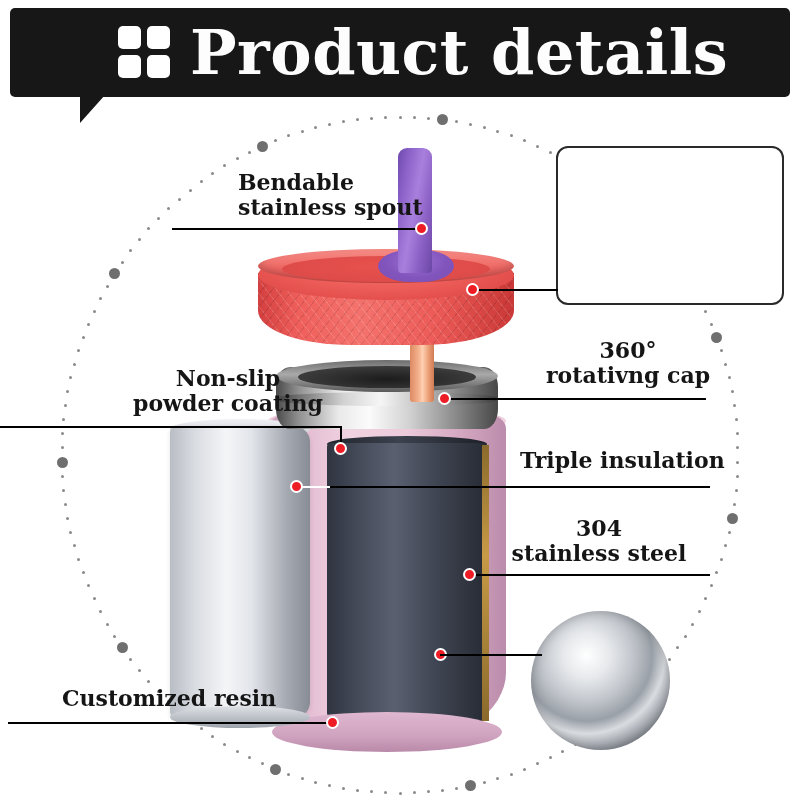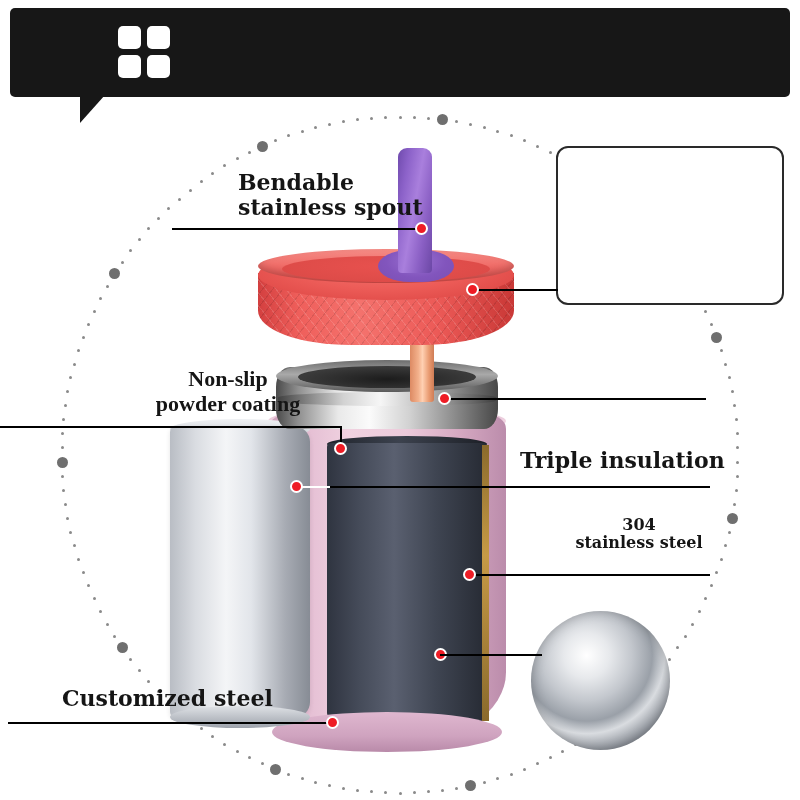--- a/index.html
+++ b/index.html
@@ -427,50 +427,53 @@
   </div>
 
   <div class="banner"></div>
   <div class="banner-tail"></div>
   <div class="grid-icon">
     <i></i>
     <i></i>
     <i></i>
     <i></i>
   </div>
+  <div class="banner-title">Product details</div>
 
   <div class="label" style="left:238px;top:170px;width:200px;font-size:22px;text-align:left;">Bendable
 stainless spout</div>
   <div class="lead" style="left:172px;top:228px;width:248px;"></div>
   <div class="reddot" style="left:415px;top:222px;"></div>
 
   <div class="caps-box"></div>
   <div class="lead" style="left:478px;top:289px;width:80px;"></div>
   <div class="reddot" style="left:466px;top:283px;"></div>
 
-  <div class="label" style="left:128px;top:366px;width:200px;font-size:22px;text-align:center;font-family:Liberation Serif, serif;">Non-slip
+  <div class="label" style="left:128px;top:366px;width:200px;font-size:22px;text-align:center;">Non-slip
 powder coating</div>
   <div class="lead" style="left:0px;top:426px;width:342px;"></div>
   <div class="lead-v" style="left:340px;top:426px;height:22px;"></div>
   <div class="reddot" style="left:334px;top:442px;"></div>
 
+  <div class="label" style="left:528px;top:338px;width:200px;font-size:22px;text-align:center;">360°
+rotativng cap</div>
   <div class="lead" style="left:444px;top:398px;width:262px;"></div>
   <div class="reddot" style="left:438px;top:392px;"></div>
 
   <div class="label" style="left:520px;top:448px;width:220px;font-size:22px;text-align:left;">Triple insulation</div>
   <div class="lead-w" style="left:296px;top:486px;width:36px;"></div>
   <div class="lead" style="left:330px;top:486px;width:380px;"></div>
   <div class="reddot" style="left:290px;top:480px;"></div>
 
-  <div class="label" style="left:544px;top:516px;width:190px;font-size:16px;text-align:center;">304
+  <div class="label" style="left:504px;top:516px;width:190px;font-size:22px;text-align:center;">304
 stainless steel</div>
   <div class="lead" style="left:470px;top:574px;width:240px;"></div>
   <div class="reddot" style="left:463px;top:568px;"></div>
 
   <div class="lead" style="left:470px;top:654px;width:72px;"></div>
   <div class="reddot" style="left:434px;top:648px;"></div>
   <div class="lead" style="left:440px;top:654px;width:36px;"></div>
 
-  <div class="label" style="left:62px;top:686px;width:230px;font-size:22px;text-align:left;">Customized steel</div>
+  <div class="label" style="left:62px;top:686px;width:230px;font-size:22px;text-align:left;">Customized resin</div>
   <div class="lead" style="left:8px;top:722px;width:328px;"></div>
   <div class="reddot" style="left:326px;top:716px;"></div>
 
 </div>
 
 </body></html>

